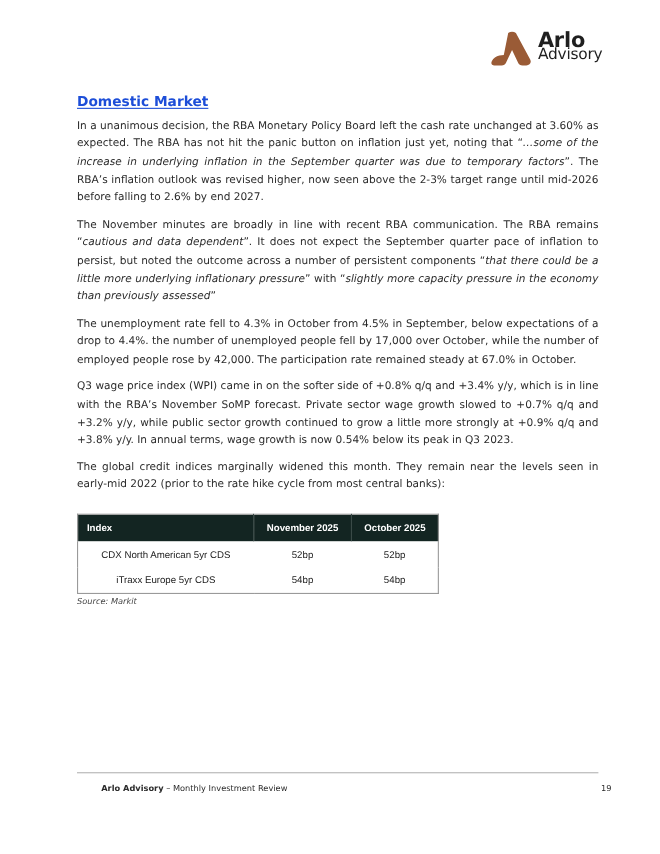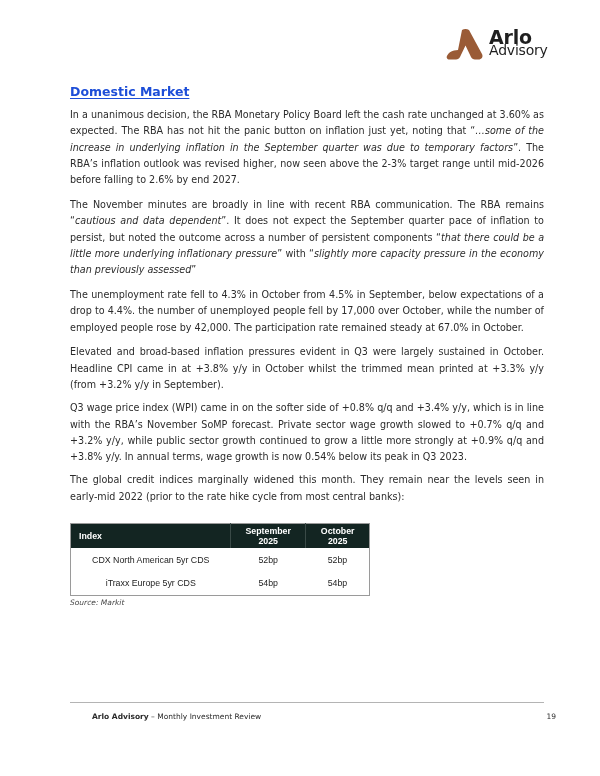--- a/index.html
+++ b/index.html
@@ -45,21 +45,21 @@
       line-height: 16.3px;
       text-align: justify;
       margin-bottom: 8.5px;
       color: #2b2b2b;
     }
     p em { font-style: italic; }
     .sp { margin-bottom: 7px; }
 
     table.credit {
       border-collapse: collapse;
-      width: 300px;
+      width: 329px;
       font-family: "Liberation Sans", sans-serif;
       font-size: 8.8px;
       border: 1px solid #9a9a9a;
       margin-top: 18px;
     }
     table.credit thead th {
       background: #132522;
       color: #ffffff;
       font-weight: bold;
       height: 24px;
@@ -121,30 +121,29 @@
 
   <p>
     <span>In a unanimous decision, the RBA Monetary Policy Board left the cash rate unchanged at 3.60% as expected. The RBA has not hit the panic button on inflation just yet, noting that “</span><em>…some of the increase in underlying inflation in the September quarter was due to temporary factors</em><span>”. The RBA’s inflation outlook was revised higher, now seen above the 2-3% target range until mid-2026 before falling to 2.6% by end 2027.</span>
   </p>
 
   <p>
     <span>The November minutes are broadly in line with recent RBA communication. The RBA remains “</span><em>cautious and data dependent</em><span>”. It does not expect the September quarter pace of inflation to persist, but noted the outcome across a number of persistent components “</span><em>that there could be a little more underlying inflationary pressure</em><span>” with “</span><em>slightly more capacity pressure in the economy than previously assessed</em><span>”</span>
   </p>
 
   <p>The unemployment rate fell to 4.3% in October from 4.5% in September, below expectations of a drop to 4.4%. the number of unemployed people fell by 17,000 over October, while the number of employed people rose by 42,000. The participation rate remained steady at 67.0% in October.</p>
-  <p class="sp">Elevated and broad-based inflation pressures evident in Q3 were largely sustained in October. Headline CPI came in at +3.8% y/y in October whilst the trimmed mean printed at +3.3% y/y (from +3.2% y/y in September).</p>
   <p class="sp">Q3 wage price index (WPI) came in on the softer side of +0.8% q/q and +3.4% y/y, which is in line with the RBA’s November SoMP forecast. Private sector wage growth slowed to +0.7% q/q and +3.2% y/y, while public sector growth continued to grow a little more strongly at +0.9% q/q and +3.8% y/y. In annual terms, wage growth is now 0.54% below its peak in Q3 2023.</p>
 
   <p>The global credit indices marginally widened this month. They remain near the levels seen in early-mid 2022 (prior to the rate hike cycle from most central banks):</p>
 
   <table class="credit">
     <thead>
       <tr>
         <th>Index</th>
-        <th>September 2025</th>
+        <th>November 2025</th>
         <th>October 2025</th>
       </tr>
     </thead>
     <tbody>
       <tr>
         <td>CDX North American 5yr CDS</td>
         <td>52bp</td>
         <td>52bp</td>
       </tr>
       <tr>

